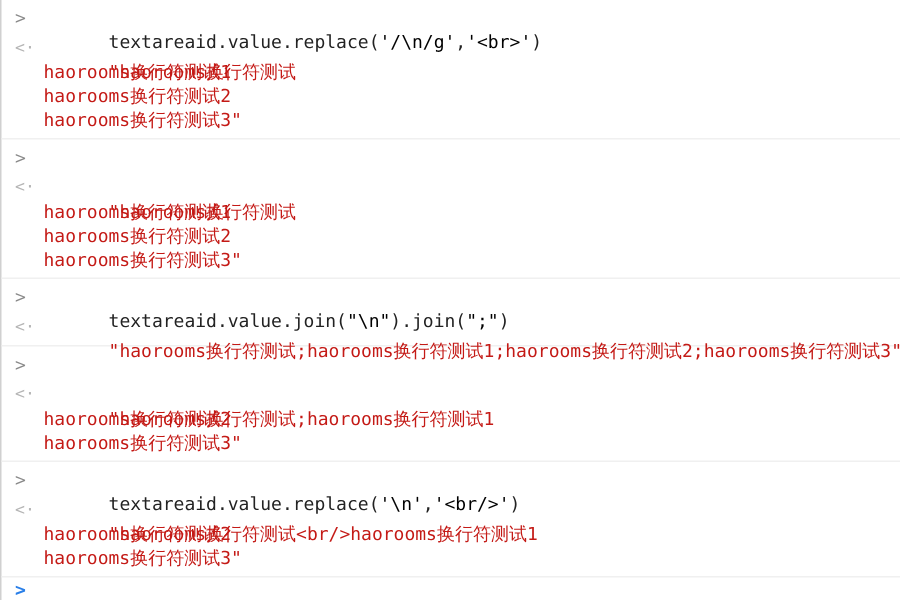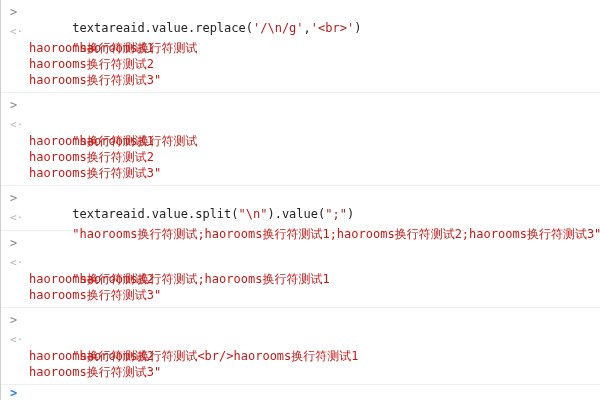--- a/index.html
+++ b/index.html
@@ -47,21 +47,21 @@
       top: 0;
       width: 12px;
       line-height: 16px;
       font-size: 12px;
       color: #a0a0a0;
     }
     .gutter.in { color: #8a8a8a; }
     .gutter.out { color: #b5b5b5; font-size: 11px; }
     .str { color: #c41a16; }
     .cmd { color: #222222; }
-    .cmd .s { color: #b91c1c; text-align: right; }
+    .cmd .s { color: #000000; text-align: right; }
     .prompt {
       padding: 6px 0 0 0;
       height: 20px;
     }
     .prompt .gutter {
       color: #2a7fe8;
       font-weight: bold;
     }
   </style>
 </head>
@@ -88,41 +88,41 @@
     <div class="line str">
       <span class="gutter out">&lt;·</span><span>"haorooms换行符测试</span>
     </div>
     <div class="line str"><span>haorooms换行符测试1</span></div>
     <div class="line str"><span>haorooms换行符测试2</span></div>
     <div class="line str"><span>haorooms换行符测试3"</span></div>
   </div>
 
   <div class="entry">
     <div class="line input-line">
-      <span class="gutter in">&gt;</span><span class="cmd"><span>textareaid.value.split(</span><span class="s">"\n"</span><span>).value(</span><span class="s">";"</span><span>)</span></span>
+      <span class="gutter in">&gt;</span><span class="cmd"><span>textareaid.value.join(</span><span class="s">"\n"</span><span>).join(</span><span class="s">";"</span><span>)</span></span>
     </div>
     <div class="line str">
       <span class="gutter out">&lt;·</span><span>"haorooms换行符测试;haorooms换行符测试1;haorooms换行符测试2;haorooms换行符测试3"</span>
     </div>
   </div>
 
   <div class="entry">
     <div class="line input-line">
       <span class="gutter in">&gt;</span>
     </div>
     <div class="line str">
       <span class="gutter out">&lt;·</span><span>"haorooms换行符测试;haorooms换行符测试1</span>
     </div>
     <div class="line str"><span>haorooms换行符测试2</span></div>
     <div class="line str"><span>haorooms换行符测试3"</span></div>
   </div>
 
   <div class="entry">
     <div class="line input-line">
-      <span class="gutter in">&gt;</span>
+      <span class="gutter in">&gt;</span><span class="cmd"><span>textareaid.value.replace(</span><span class="s">'\n'</span><span>,</span><span class="s">'&lt;br/&gt;'</span><span>)</span></span>
     </div>
     <div class="line str">
       <span class="gutter out">&lt;·</span><span>"haorooms换行符测试&lt;br/&gt;haorooms换行符测试1</span>
     </div>
     <div class="line str"><span>haorooms换行符测试2</span></div>
     <div class="line str"><span>haorooms换行符测试3"</span></div>
   </div>
 
   <div class="line prompt">
     <span class="gutter">&gt;</span>

